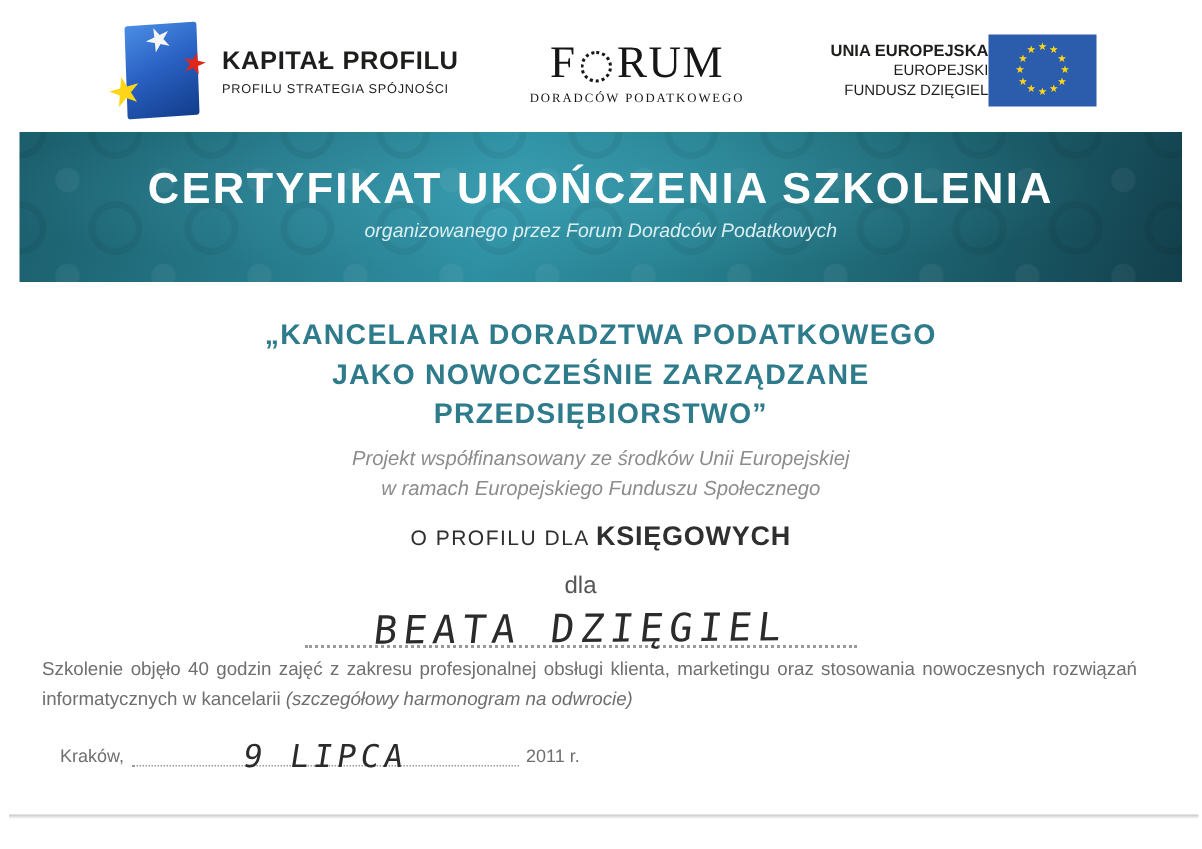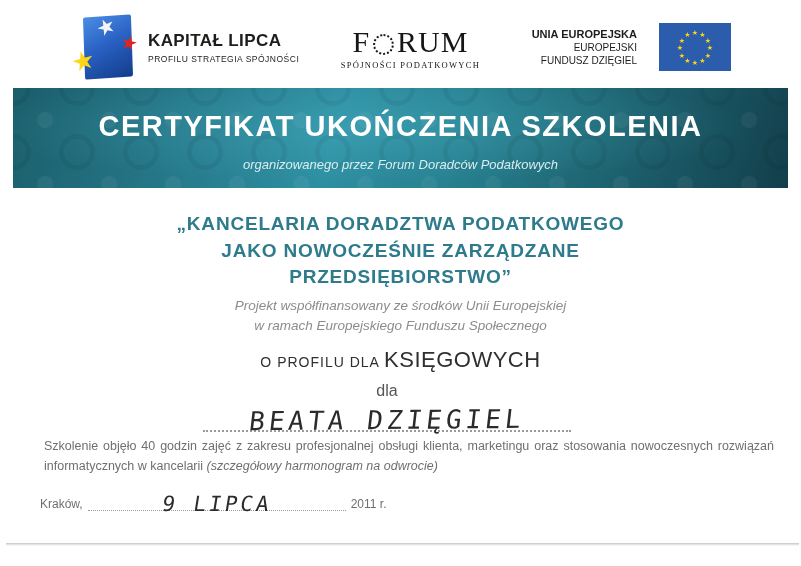--- a/index.html
+++ b/index.html
@@ -28,21 +28,21 @@
   .kl-subtitle { font-size:8.5px; letter-spacing:0.5px; margin-top:3px; }
 
   .logo-forum { text-align:center; font-family:"Liberation Serif", serif; color:#161616; margin-left:-10px; }
   .forum-title { display:flex; align-items:center; justify-content:center; font-size:30px; letter-spacing:1px; }
   .forum-star-o {
     display:inline-block; width:17px; height:17px; margin:6px 3px 0 3px;
     border:2px dotted #161616; border-radius:50%;
   }
   .forum-subtitle { font-size:8.5px; letter-spacing:1.3px; margin-top:1px; }
 
-  .logo-eu { display:flex; align-items:center; gap:22px; }
+  .logo-eu { display:flex; align-items:center; gap:0; }
   .eu-text { text-align:right; color:#1d1d1b; line-height:1.3; }
   .eu-line1 { font-size:11px; font-weight:700; }
   .eu-line2, .eu-line3 { font-size:10px; }
   .eu-flag { position:relative; width:72px; height:48px; background:#2c5cac; }
   .eu-star { position:absolute; font-size:7px; color:#ffd617; line-height:1; transform:translate(-50%,-50%); }
 
   
   .banner {
     position:absolute; top:88px; left:13px; width:775px; height:100px;
     background-image:
@@ -51,52 +51,52 @@
       radial-gradient(ellipse at 45% 40%, rgba(90,200,220,0.25) 0%, transparent 65%),
       linear-gradient(110deg, #1b5d6b 0%, #2e8fa2 42%, #27808f 58%, #123f4b 100%);
     background-size:64px 64px, 64px 64px, 100% 100%, 100% 100%;
     background-position:0 0, 32px 32px, 0 0, 0 0;
   }
   .banner-title {
     padding-top:22px; text-align:center; color:#ffffff;
     font-size:29px; font-weight:700; letter-spacing:1.5px;
   }
   .banner-subtitle {
-    margin-top:14px; text-align:center; color:#d9eef1;
+    margin-top:3px; text-align:center; color:#d9eef1;
     font-size:13px; font-style:italic;
   }
 
   
   .preline { white-space:pre-line; }
   .course-title {
     position:absolute; top:211px; left:0; right:0; text-align:center;
     color:#2e7b8b; font-size:19px; font-weight:700; letter-spacing:0.8px; line-height:1.4;
   }
   .cofunding {
     position:absolute; top:296px; left:0; right:0; text-align:center;
     color:#8c8c8c; font-size:13.5px; font-style:italic; line-height:1.5;
   }
   .profile { position:absolute; top:347px; left:0; right:0; text-align:center; color:#2f2f2f; }
   .profile-prefix { font-size:14px; letter-spacing:1px; }
-  .profile-emphasis { font-size:22px; font-weight:400; letter-spacing:0.5px; }
+  .profile-emphasis { font-size:18px; font-weight:700; letter-spacing:0.5px; }
 
   .name-block { position:absolute; top:382px; left:203px; width:368px; text-align:center; }
   .dla { font-size:16px; color:#555;text-align:center; }
   .name-line { position:relative; height:30px; border-bottom:2px dotted #9a9a9a; }
   .handwriting {
     font-family:"DejaVu Sans Mono", monospace; color:#2b2b2b; white-space:nowrap;
   }
   .name {
     position:absolute; left:50%; bottom:-5px;
     transform:translateX(-50%) skewX(-7deg) rotate(-0.5deg);
     font-size:26px; letter-spacing:4px;
   }
 
   .description {
-    position:absolute; top:436px; left:44px; width:730px;
+    position:absolute; top:436px; left:28px; width:730px;
     font-size:12.5px; color:#6f6f6f; line-height:1.6; text-align:justify;
   }
   .description .note { font-style:italic; }
 
   
   .footer {
     position:absolute; top:494px; left:40px;
     display:flex; align-items:flex-end;
     font-size:12px; color:#6f6f6f;
   }
@@ -118,32 +118,32 @@
 
   <div class="logos">
 
     <div class="logo-kl">
       <div class="kl-flag">
         <span class="kl-star white">★</span>
         <span class="kl-star red">★</span>
         <span class="kl-star yellow">★</span>
       </div>
       <div class="kl-text">
-        <div class="kl-title">KAPITAŁ LIPCA</div>
+        <div class="kl-title">KAPITAŁ PROFILU</div>
         <div class="kl-subtitle">PROFILU STRATEGIA SPÓJNOŚCI</div>
       </div>
     </div>
 
     <div class="logo-forum">
       <div class="forum-title">
         <span>F</span>
         <span class="forum-star-o"></span>
         <span>RUM</span>
       </div>
-      <div class="forum-subtitle">SPÓJNOŚCI PODATKOWYCH</div>
+      <div class="forum-subtitle">DORADCÓW PODATKOWEGO</div>
     </div>
 
     <div class="logo-eu">
       <div class="eu-text">
         <div class="eu-line1">UNIA EUROPEJSKA</div>
         <div class="eu-line2">EUROPEJSKI</div>
         <div class="eu-line3">FUNDUSZ DZIĘGIEL</div>
       </div>
       <div class="eu-flag">
         <span class="eu-star" style="left:36px;top:9px">★</span>

